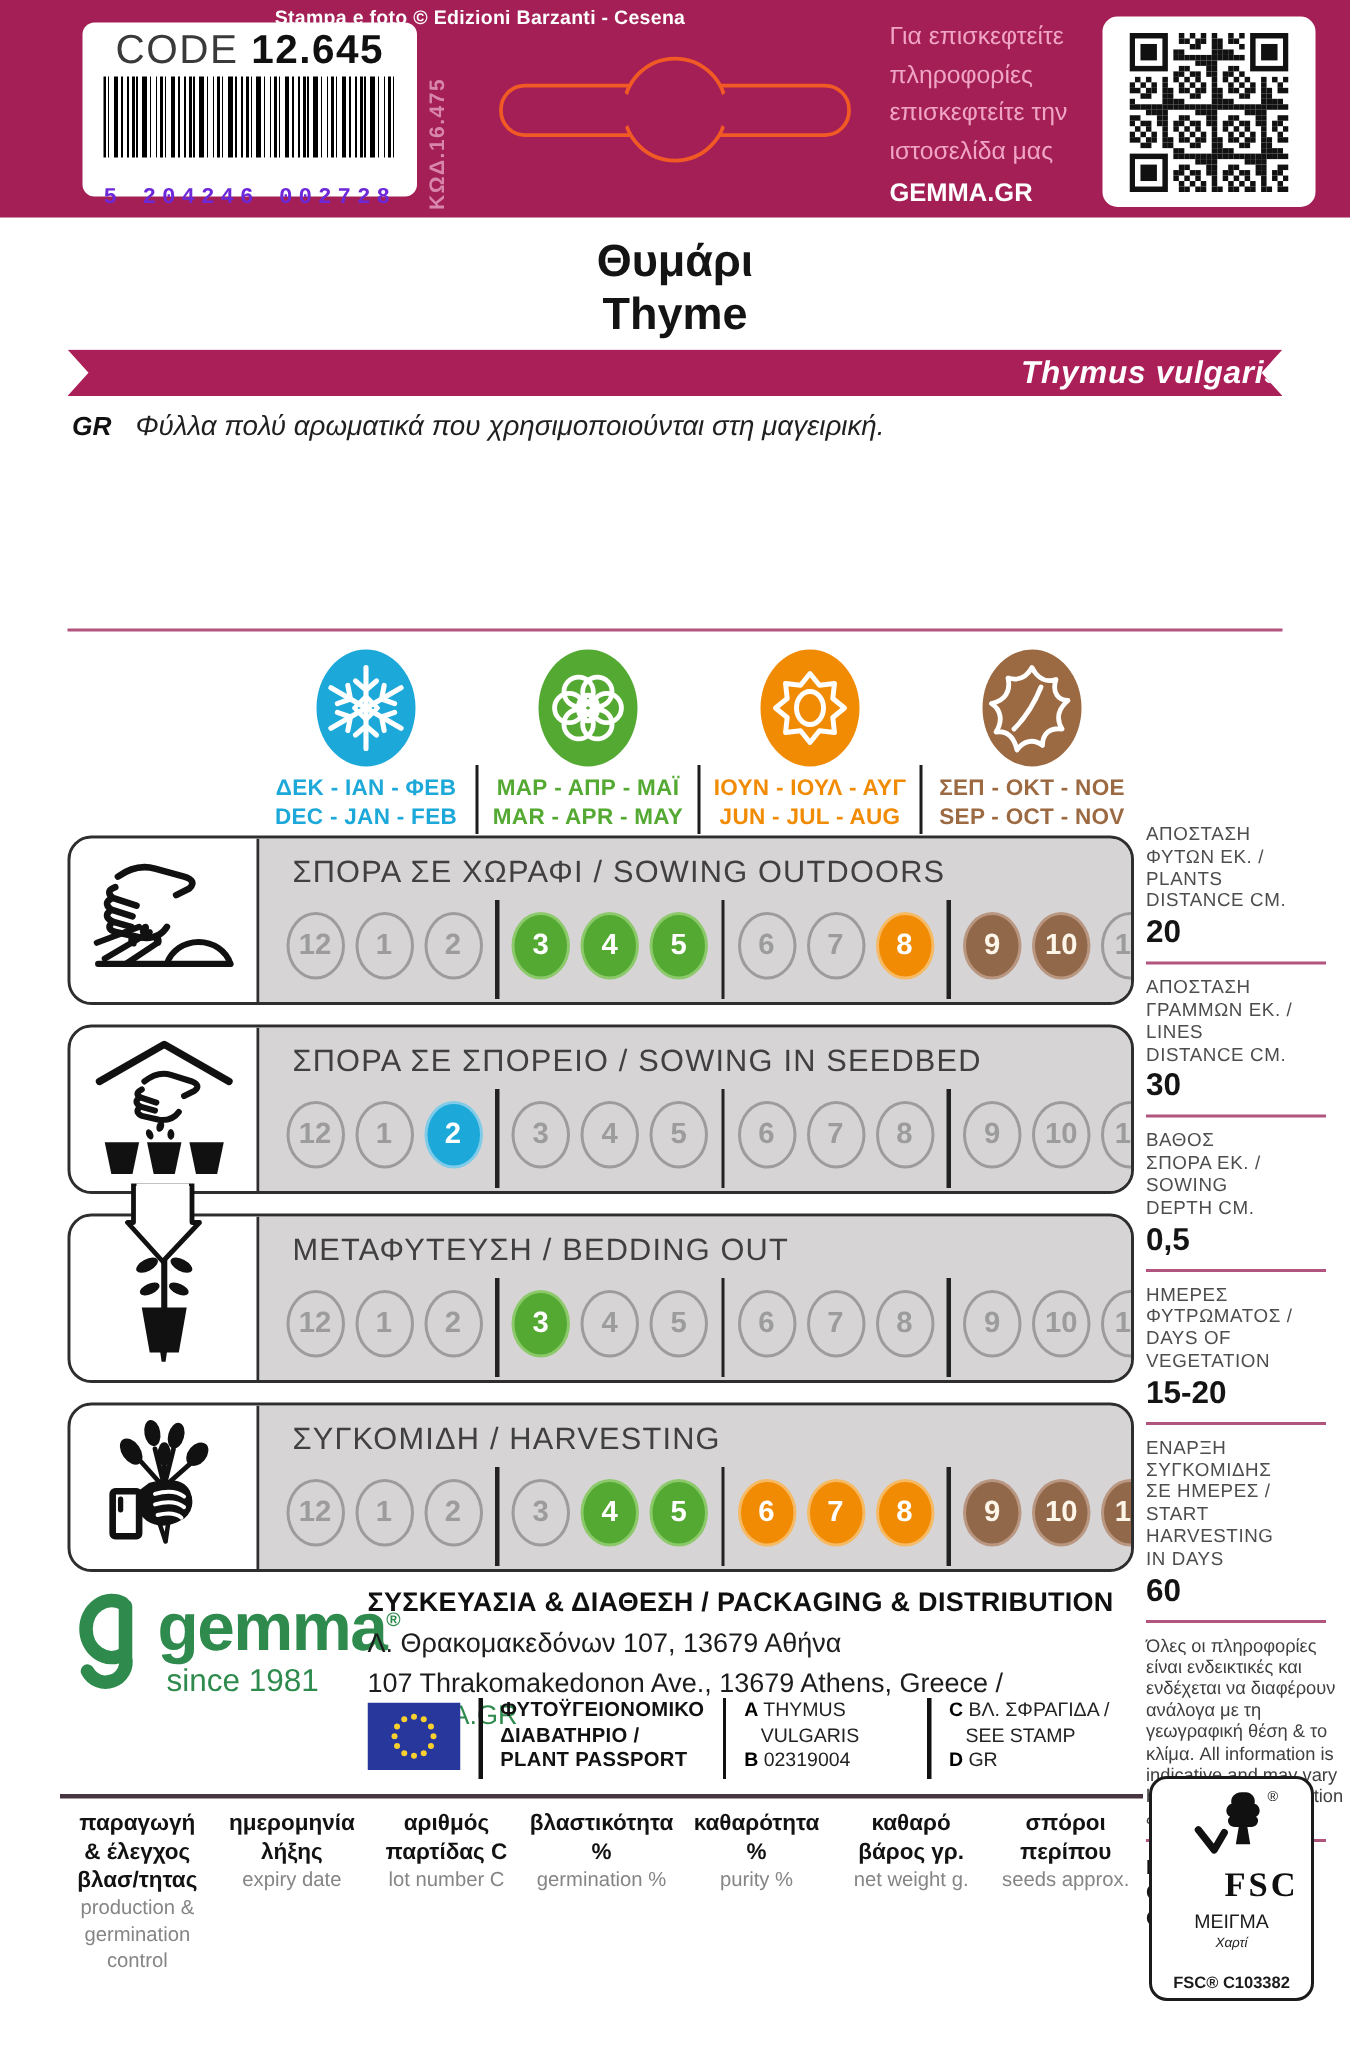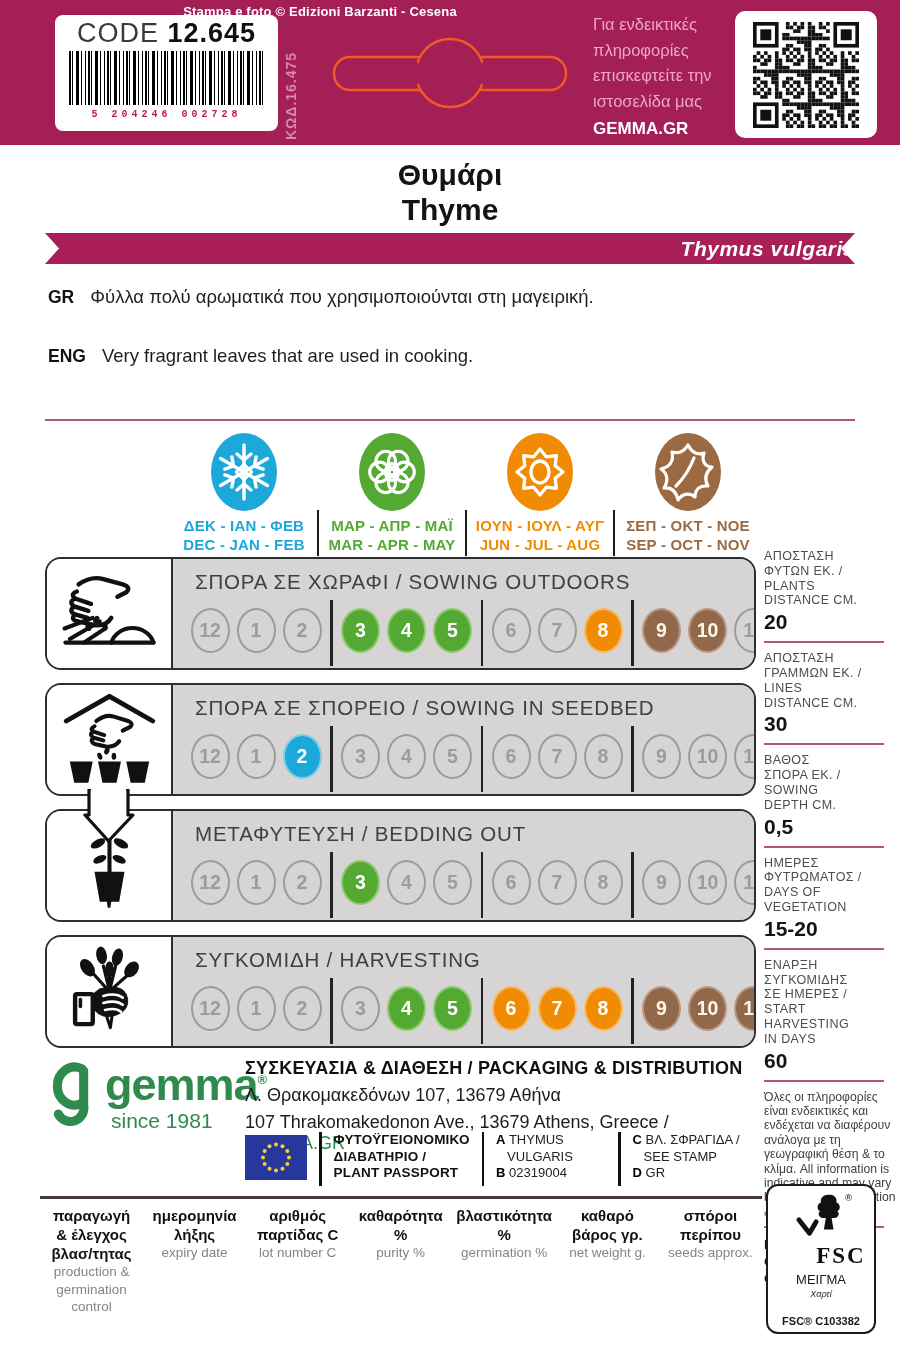--- a/index.html
+++ b/index.html
@@ -12,21 +12,21 @@
   .print-credit{position:absolute;left:0;top:4px;width:640px;text-align:center;
                 color:#fff;font-size:13px;font-weight:bold;letter-spacing:.2px;}
   .barcode-box{position:absolute;left:55px;top:15px;width:223px;height:116px;background:#fff;
                border-radius:8px;text-align:center;padding-top:3px;}
   .code-line{font-size:27px;color:#101010;letter-spacing:1px;}
   .code-line .code-word{font-weight:400;color:#3a3a3a;}
   .code-line .code-num{font-weight:bold;}
   .bars{margin:2px 14px 0;height:54px;
         background:repeating-linear-gradient(90deg,#000 0 2px,#fff 2px 3px,#000 3px 4px,#fff 4px 7px,#000 7px 10px,#fff 10px 12px,#000 12px 13px,#fff 13px 16px,#000 16px 17px,#fff 17px 19px);}
   .bar-digits{font-family:"Liberation Mono","DejaVu Sans Mono",monospace;
-              font-size:10px;font-weight:bold;letter-spacing:4px;color:#be185d;margin-top:4px;}
+              font-size:15px;font-weight:bold;letter-spacing:4px;color:#6d28d9;margin-top:18px;}
   .side-code{position:absolute;left:283px;top:50px;height:90px;
              writing-mode:vertical-rl;transform:rotate(180deg);
              color:#D886AE;font-size:14px;font-weight:bold;letter-spacing:1px;}
   .hang-tab{position:absolute;left:330px;top:34px;}
   .hdr-info{position:absolute;left:593px;top:12px;width:145px;color:#F0A5C6;
             font-size:16.5px;line-height:25.5px;}
   .hdr-site{color:#fff;font-weight:bold;font-size:17px;margin-top:2px;}
   .qr-box{position:absolute;left:735px;top:11px;width:142px;height:127px;background:#fff;
           border-radius:10px;display:flex;align-items:center;justify-content:center;}
 
@@ -36,21 +36,21 @@
   .title-en{position:absolute;left:0;top:193px;width:900px;text-align:center;
             font-size:30px;font-weight:bold;color:#141414;}
   .ribbon{position:absolute;left:45px;top:233px;width:810px;height:31px;background:#AB1F58;
           clip-path:polygon(0 0,100% 0,calc(100% - 14px) 50%,100% 100%,0 100%,14px 50%);
           display:flex;align-items:center;justify-content:flex-end;}
   .ribbon span{color:#fff;font-style:italic;font-weight:bold;font-size:21px;letter-spacing:.5px;}
 
   
   .desc{position:absolute;left:48px;width:780px;font-size:18.5px;color:#1f1f1f;}
   .desc .lang{font-weight:bold;font-size:17.5px;margin-right:16px;color:#111;}
-  .desc-gr{top:286px;} .desc-eng{top:345px;}
+  .desc-gr{top:273px;font-style:italic;} .desc-eng{top:345px;}
 
   .pink-rule{position:absolute;left:45px;top:419px;width:810px;height:2px;background:#B2557E;}
 
   
   .seasons-row{position:absolute;left:170px;top:432px;width:592px;height:124px;display:flex;}
   .season{flex:1;display:flex;flex-direction:column;align-items:center;position:relative;}
   .season:not(:last-child)::after{content:'';position:absolute;right:-1px;bottom:0;
         width:2.5px;height:46px;background:#1c1c1c;}
   .season .months{font-size:15px;font-weight:bold;line-height:19px;letter-spacing:.2px;}
   .season-badge{margin-bottom:4px;}
@@ -137,21 +137,21 @@
 
     <svg class="hang-tab" width="240" height="78" viewBox="0 0 240 78">
       <rect x="4" y="23" width="232" height="33" rx="16" fill="#A31F55" stroke="#F15A24" stroke-width="2.5"></rect>
       <circle cx="120" cy="39" r="34" fill="#A31F55" stroke="#F15A24" stroke-width="2.5"></circle>
       <rect x="90" y="26" width="60" height="27" fill="#A31F55"></rect>
       <rect x="7" y="26" width="85" height="27" rx="12" fill="#A31F55"></rect>
       <rect x="148" y="26" width="85" height="27" rx="12" fill="#A31F55"></rect>
     </svg>
 
     <div class="hdr-info">
-      <div>Για ενδεικτικές</div>
+      <div>Για επισκεφτείτε</div>
       <div>πληροφορίες</div>
       <div>επισκεφτείτε την</div>
       <div>ιστοσελίδα μας</div>
       <div class="hdr-site">GEMMA.GR</div>
     </div>
 
     <div class="qr-box">
       <svg id="qr-svg" width="106" height="106" viewBox="0 0 29 29">
           <rect x="0" y="0" width="7" height="7" fill="#111"></rect>
           <rect x="1" y="1" width="5" height="5" fill="#fff"></rect>
@@ -524,23 +524,20 @@
 
   <div class="title-gr">Θυμάρι</div>
   <div class="title-en">Thyme</div>
   <div class="ribbon">
     <span>Thymus vulgaris</span>
   </div>
 
   <div class="desc desc-gr">
     <span class="lang">GR</span><span>Φύλλα πολύ αρωματικά που χρησιμοποιούνται στη μαγειρική.</span>
   </div>
-  <div class="desc desc-eng">
-    <span class="lang">ENG</span><span>Very fragrant leaves that are used in cooking.</span>
-  </div>
 
   <div class="pink-rule"></div>
 
   <div class="seasons-row">
       <div class="season">
         <svg class="season-badge" width="68" height="80" viewBox="-34 -40 68 80">
           <ellipse rx="33" ry="39" fill="#1CA8D8"></ellipse>
           <g stroke="#fff" stroke-width="3.4" fill="none" stroke-linecap="round" stroke-linejoin="round">
    <g>
               <line y1="-27" y2="27"></line>
@@ -914,32 +911,32 @@
         <div class="gr">
           <div>αριθμός</div>
           <div>παρτίδας C</div>
         </div>
         <div class="en">
           <div>lot number C</div>
         </div>
       </div>
       <div class="bfield">
         <div class="gr">
+          <div>βλαστικότητα %</div>
+        </div>
+        <div class="en">
+          <div>germination %</div>
+        </div>
+      </div>
+      <div class="bfield">
+        <div class="gr">
           <div>καθαρότητα %</div>
         </div>
         <div class="en">
           <div>purity %</div>
-        </div>
-      </div>
-      <div class="bfield">
-        <div class="gr">
-          <div>βλαστικότητα %</div>
-        </div>
-        <div class="en">
-          <div>germination %</div>
         </div>
       </div>
       <div class="bfield">
         <div class="gr">
           <div>καθαρό</div>
           <div>βάρος γρ.</div>
         </div>
         <div class="en">
           <div>net weight g.</div>
         </div>

